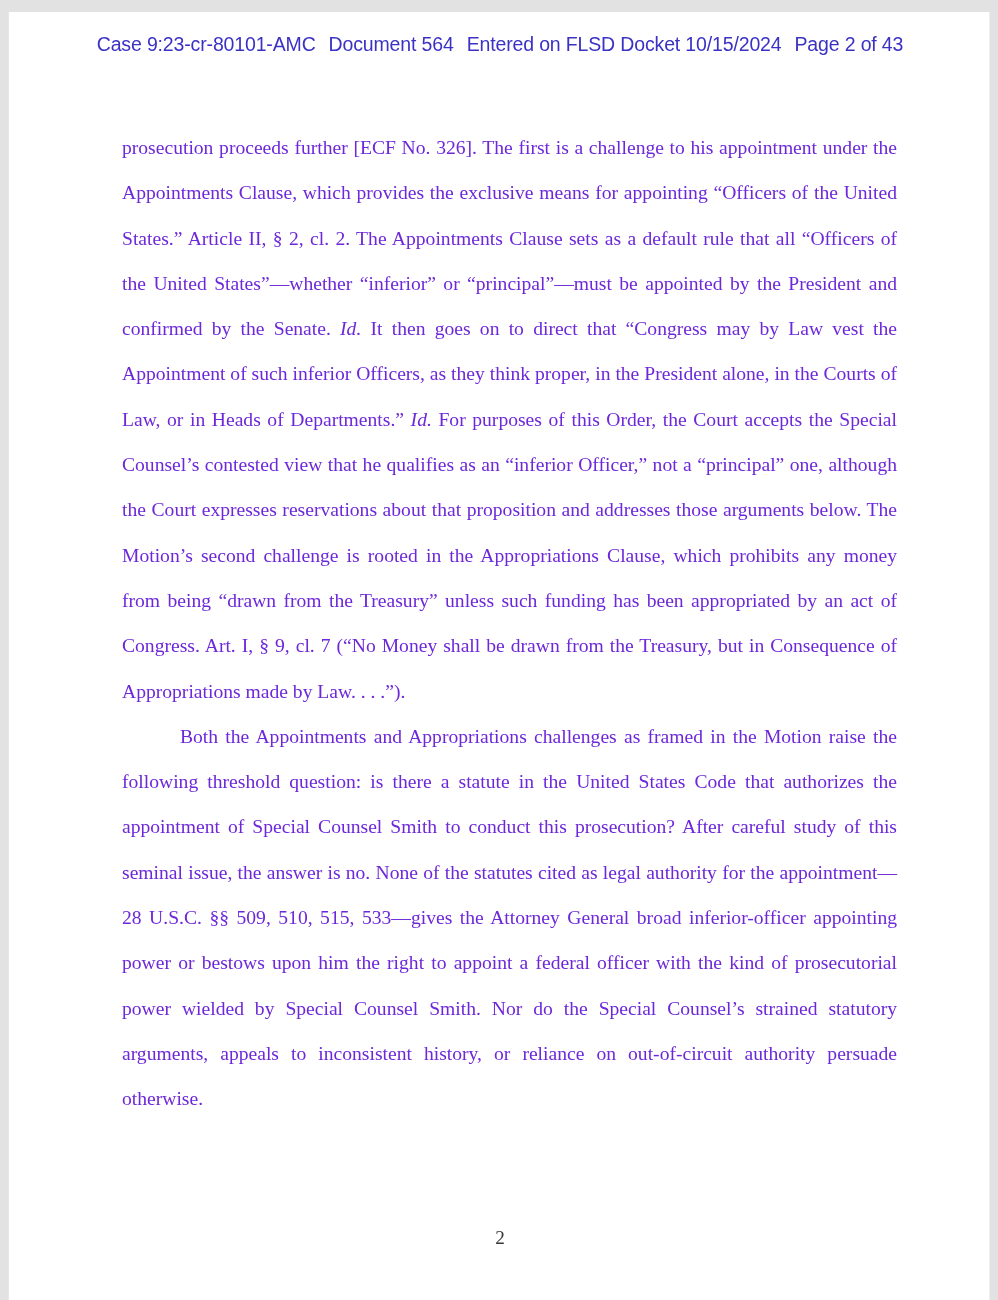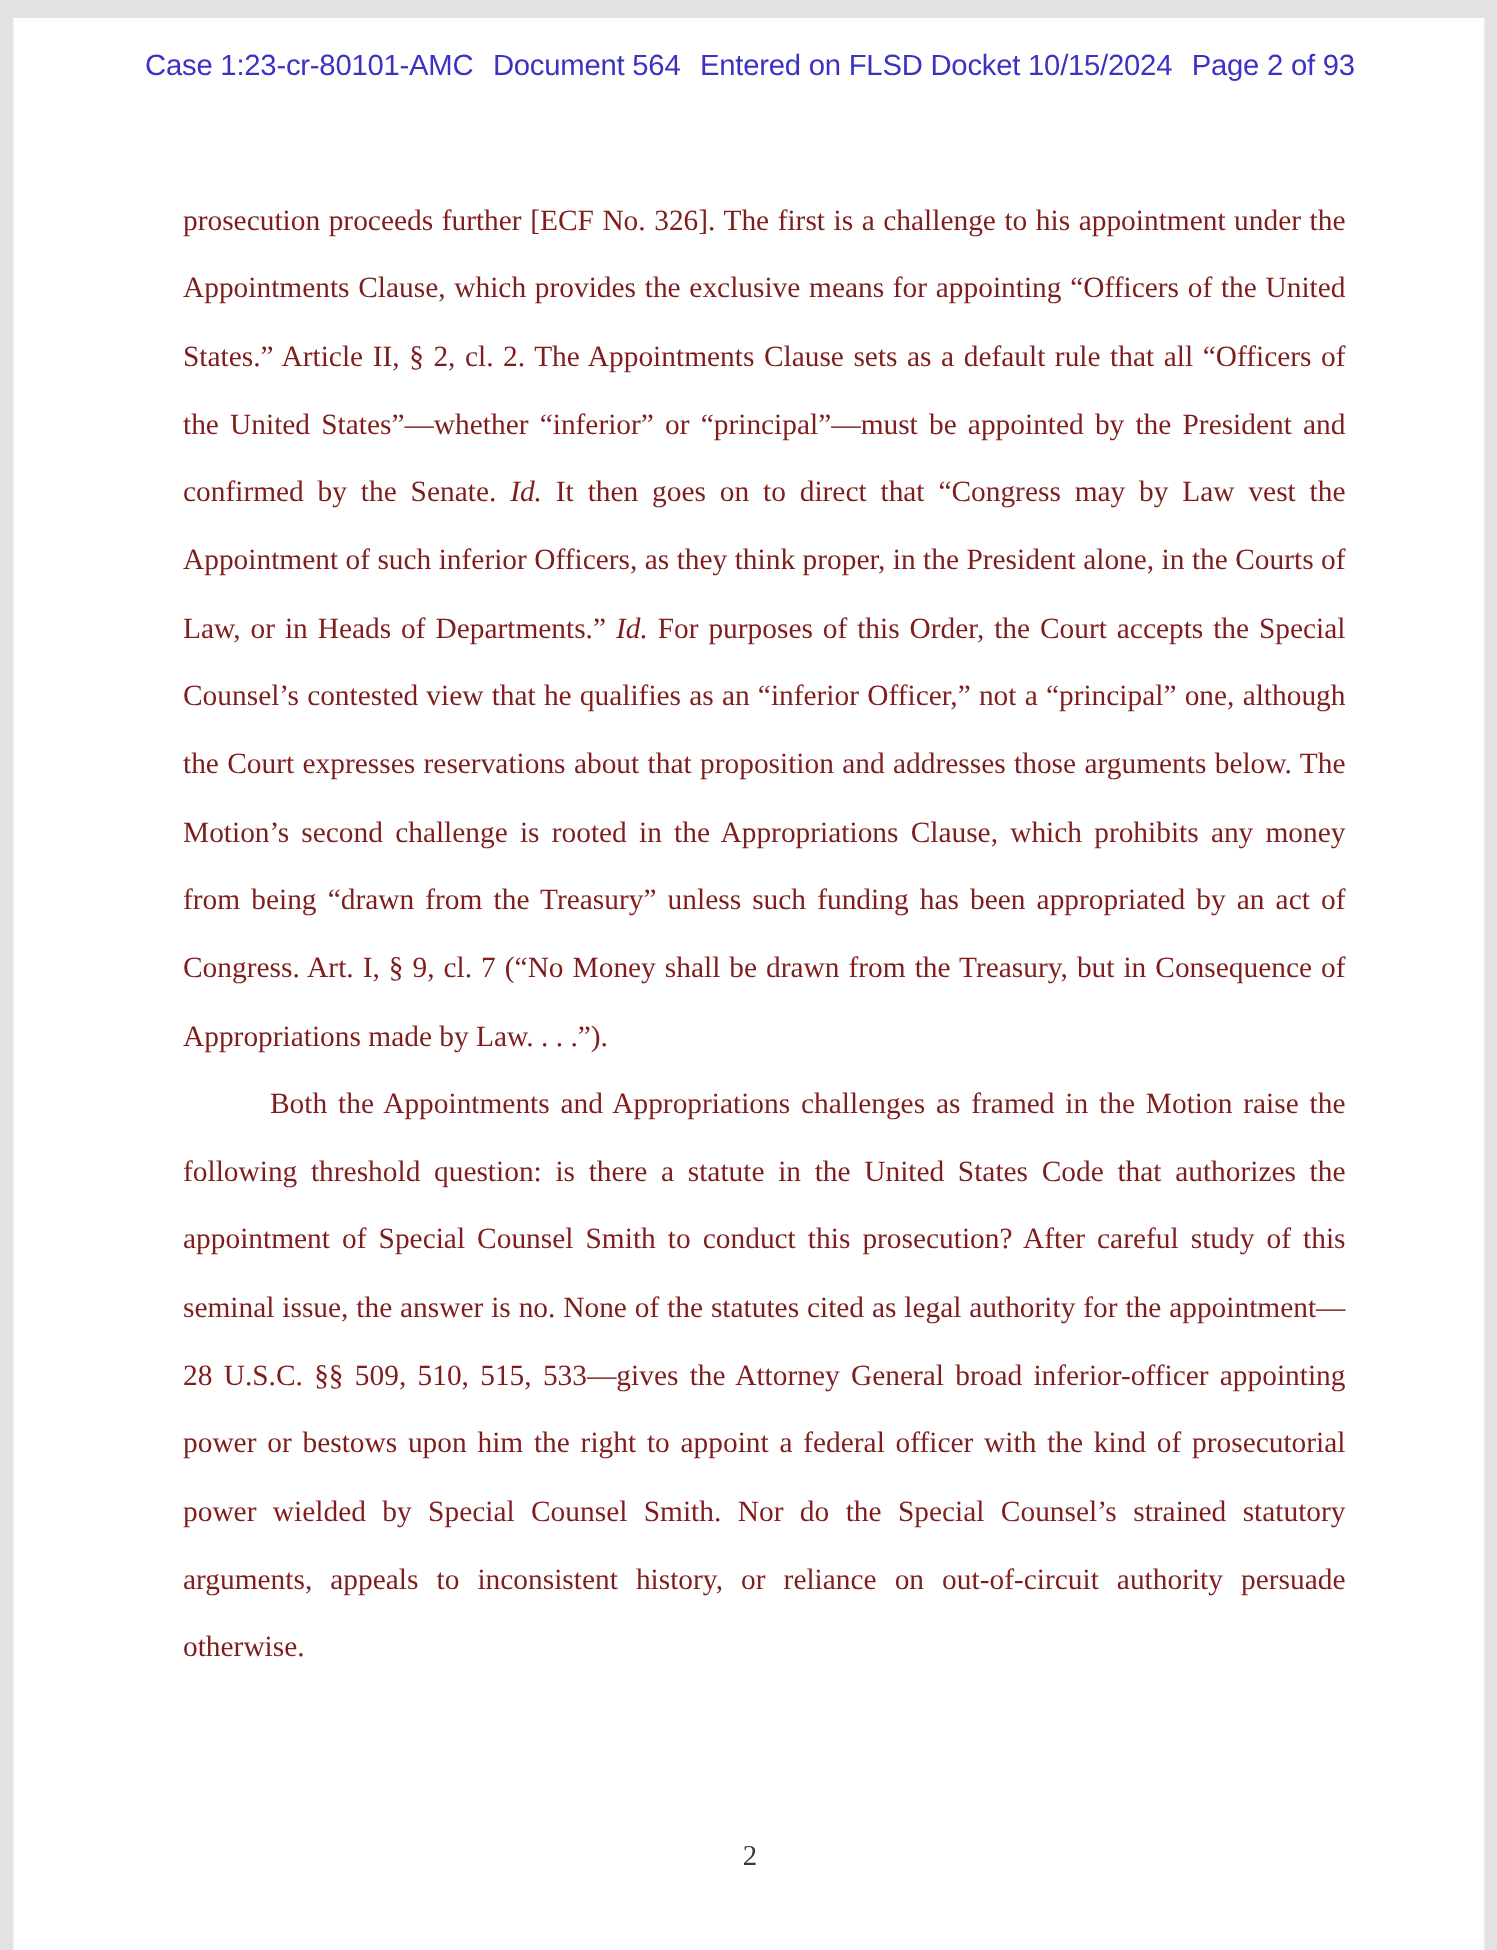--- a/index.html
+++ b/index.html
@@ -59,21 +59,21 @@
     display: inline-block;
     width: 13px;
   }
 
   
   #doc-body {
     position: absolute;
     left: 113px;
     top: 113px;
     width: 775px;
-    color: #7f1d1d;
+    color: #6d28d9;
     font-size: 19.6px;
     line-height: 45.3px;
     text-align: justify;
     text-justify: inter-word;
     -webkit-font-smoothing: antialiased;
   }
   #doc-body p {
     margin: 0;
     text-align: justify;
   }
@@ -96,21 +96,21 @@
   }
 </style>
 </head>
 <body>
 
 <div id="viewer">
 
   <div id="page-sheet">
 
     <div id="ecf-header">
-      <span class="seg">Case 1:23-cr-80101-AMC</span><span class="gap"></span><span class="seg">Document 564</span><span class="gap"></span><span class="seg">Entered on FLSD Docket 10/15/2024</span><span class="gap"></span><span class="seg">Page 2 of 93</span>
+      <span class="seg">Case 9:23-cr-80101-AMC</span><span class="gap"></span><span class="seg">Document 564</span><span class="gap"></span><span class="seg">Entered on FLSD Docket 10/15/2024</span><span class="gap"></span><span class="seg">Page 2 of 43</span>
     </div>
 
     <div id="doc-body">
         <p><span>prosecution proceeds further [ECF No. 326].  The first is a challenge to his appointment under the Appointments Clause, which provides the exclusive means for appointing “Officers of the United States.”  Article II, § 2, cl. 2.  The Appointments Clause sets as a default rule that all “Officers of the United States”—whether “inferior” or “principal”—must be appointed by the President and confirmed by the Senate.  </span><span class="ital">Id.</span><span>  It then goes on to direct that “Congress may by Law vest the Appointment of such inferior Officers, as they think proper, in the President alone, in the Courts of Law, or in Heads of Departments.”  </span><span class="ital">Id.</span><span>  For purposes of this Order, the Court accepts the Special Counsel’s contested view that he qualifies as an “inferior Officer,” not a “principal” one, although the Court expresses reservations about that proposition and addresses those arguments below.  The Motion’s second challenge is rooted in the Appropriations Clause, which prohibits any money from being “drawn from the Treasury” unless such funding has been appropriated by an act of Congress.  Art. I, § 9, cl. 7 (“No Money shall be drawn from the Treasury, but in Consequence of Appropriations made by Law. . . .”).</span></p>
         <p class="indented"><span>Both the Appointments and Appropriations challenges as framed in the Motion raise the following threshold question: is there a statute in the United States Code that authorizes the appointment of Special Counsel Smith to conduct this prosecution?  After careful study of this seminal issue, the answer is no.  None of the statutes cited as legal authority for the appointment—28 U.S.C. §§ 509, 510, 515, 533—gives the Attorney General broad inferior-officer appointing power or bestows upon him the right to appoint a federal officer with the kind of prosecutorial power wielded by Special Counsel Smith.  Nor do the Special Counsel’s strained statutory arguments, appeals to inconsistent history, or reliance on out-of-circuit authority persuade otherwise.</span></p>
       </div>
 
     <div id="page-number">2</div>
 
   </div>

